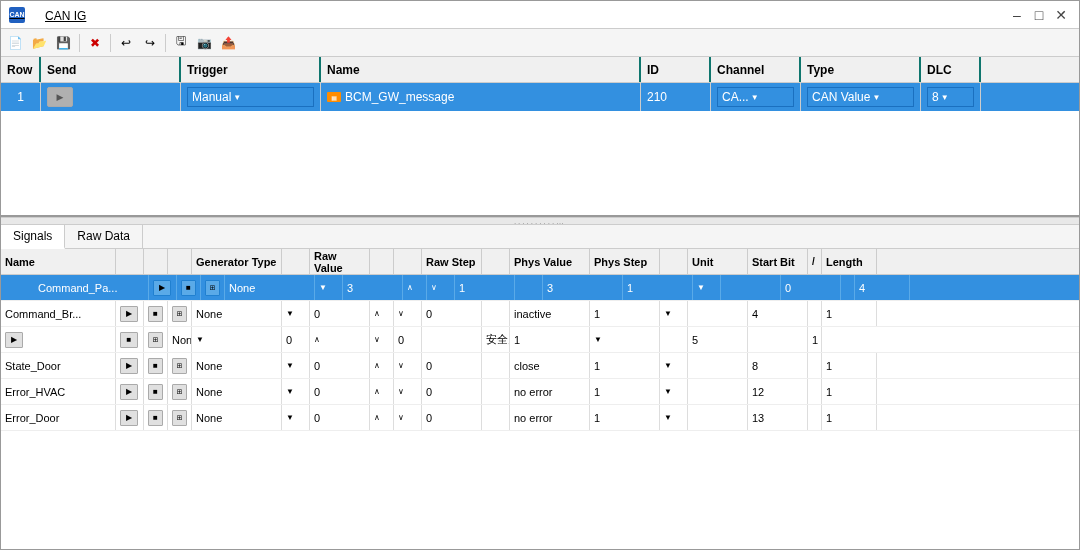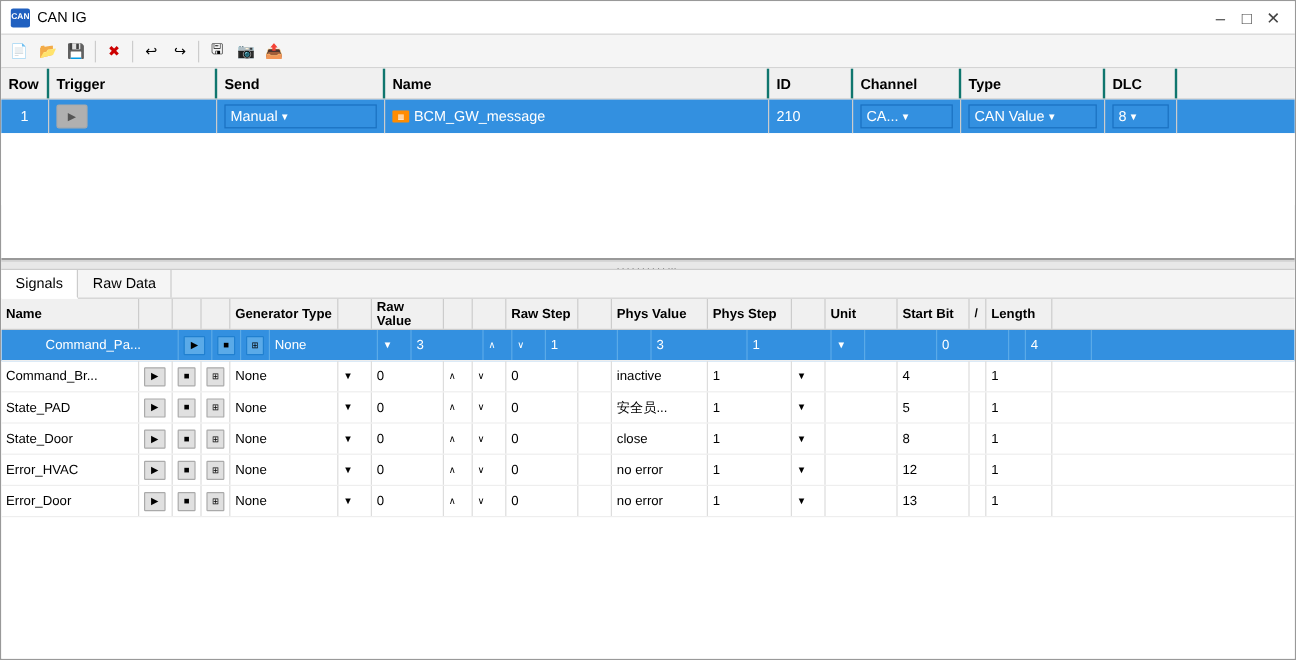--- a/index.html
+++ b/index.html
@@ -23,22 +23,23 @@
       background: #fff;
       height: 28px;
       display: flex;
       align-items: center;
       padding: 0 8px;
       border-bottom: 1px solid #ccc;
       justify-content: space-between;
     }
     .title-left {
       display: flex;
-      align-items: flex-start;
-      gap: 6px;
+      align-items: flex-end;
+      gap: 20px;
+      text-decoration: underline;
     }
     .title-icon {
       width: 16px;
       height: 16px;
       background: #2060c0;
       border-radius: 2px;
       display: flex;
       align-items: center;
       justify-content: center;
       color: white;
@@ -327,22 +328,22 @@
     <button class="toolbar-btn" title="Load">🖫</button>
     <button class="toolbar-btn" title="Capture">📷</button>
     <button class="toolbar-btn" title="Export">📤</button>
   </div>
 
   <div class="main-area">
 
     <div class="top-table-area">
       <div class="table-header">
         <div class="th">Row</div>
+        <div class="th">Send</div>
         <div class="th">Trigger</div>
-        <div class="th">Send</div>
         <div class="th">Name</div>
         <div class="th">ID</div>
         <div class="th">Channel</div>
         <div class="th">Type</div>
         <div class="th">DLC</div>
       </div>
 
       <div class="table-row selected">
         <div class="td center">1</div>
         <div class="td">
@@ -484,21 +485,20 @@
           <div class="std">
               <span style="font-size:8px;">▼</span>
             </div>
           <div class="std"></div>
           <div class="std">4</div>
           <div class="std"></div>
           <div class="std">1</div>
         </div>
 
         <div class="sig-row" style="grid-template-columns: 115px 28px 24px 24px 90px 28px 60px 24px 28px 60px 28px 80px 70px 28px 60px 60px 14px 55px;">
-          <div class="std">State_PAD</div>
           <div class="std">
               <button class="ctrl-btn">▶</button>
             </div>
           <div class="std">
               <button class="ctrl-btn">■</button>
             </div>
           <div class="std">
               <button class="ctrl-btn" style="font-size:7px;">⊞</button>
             </div>
           <div class="std">None</div>

